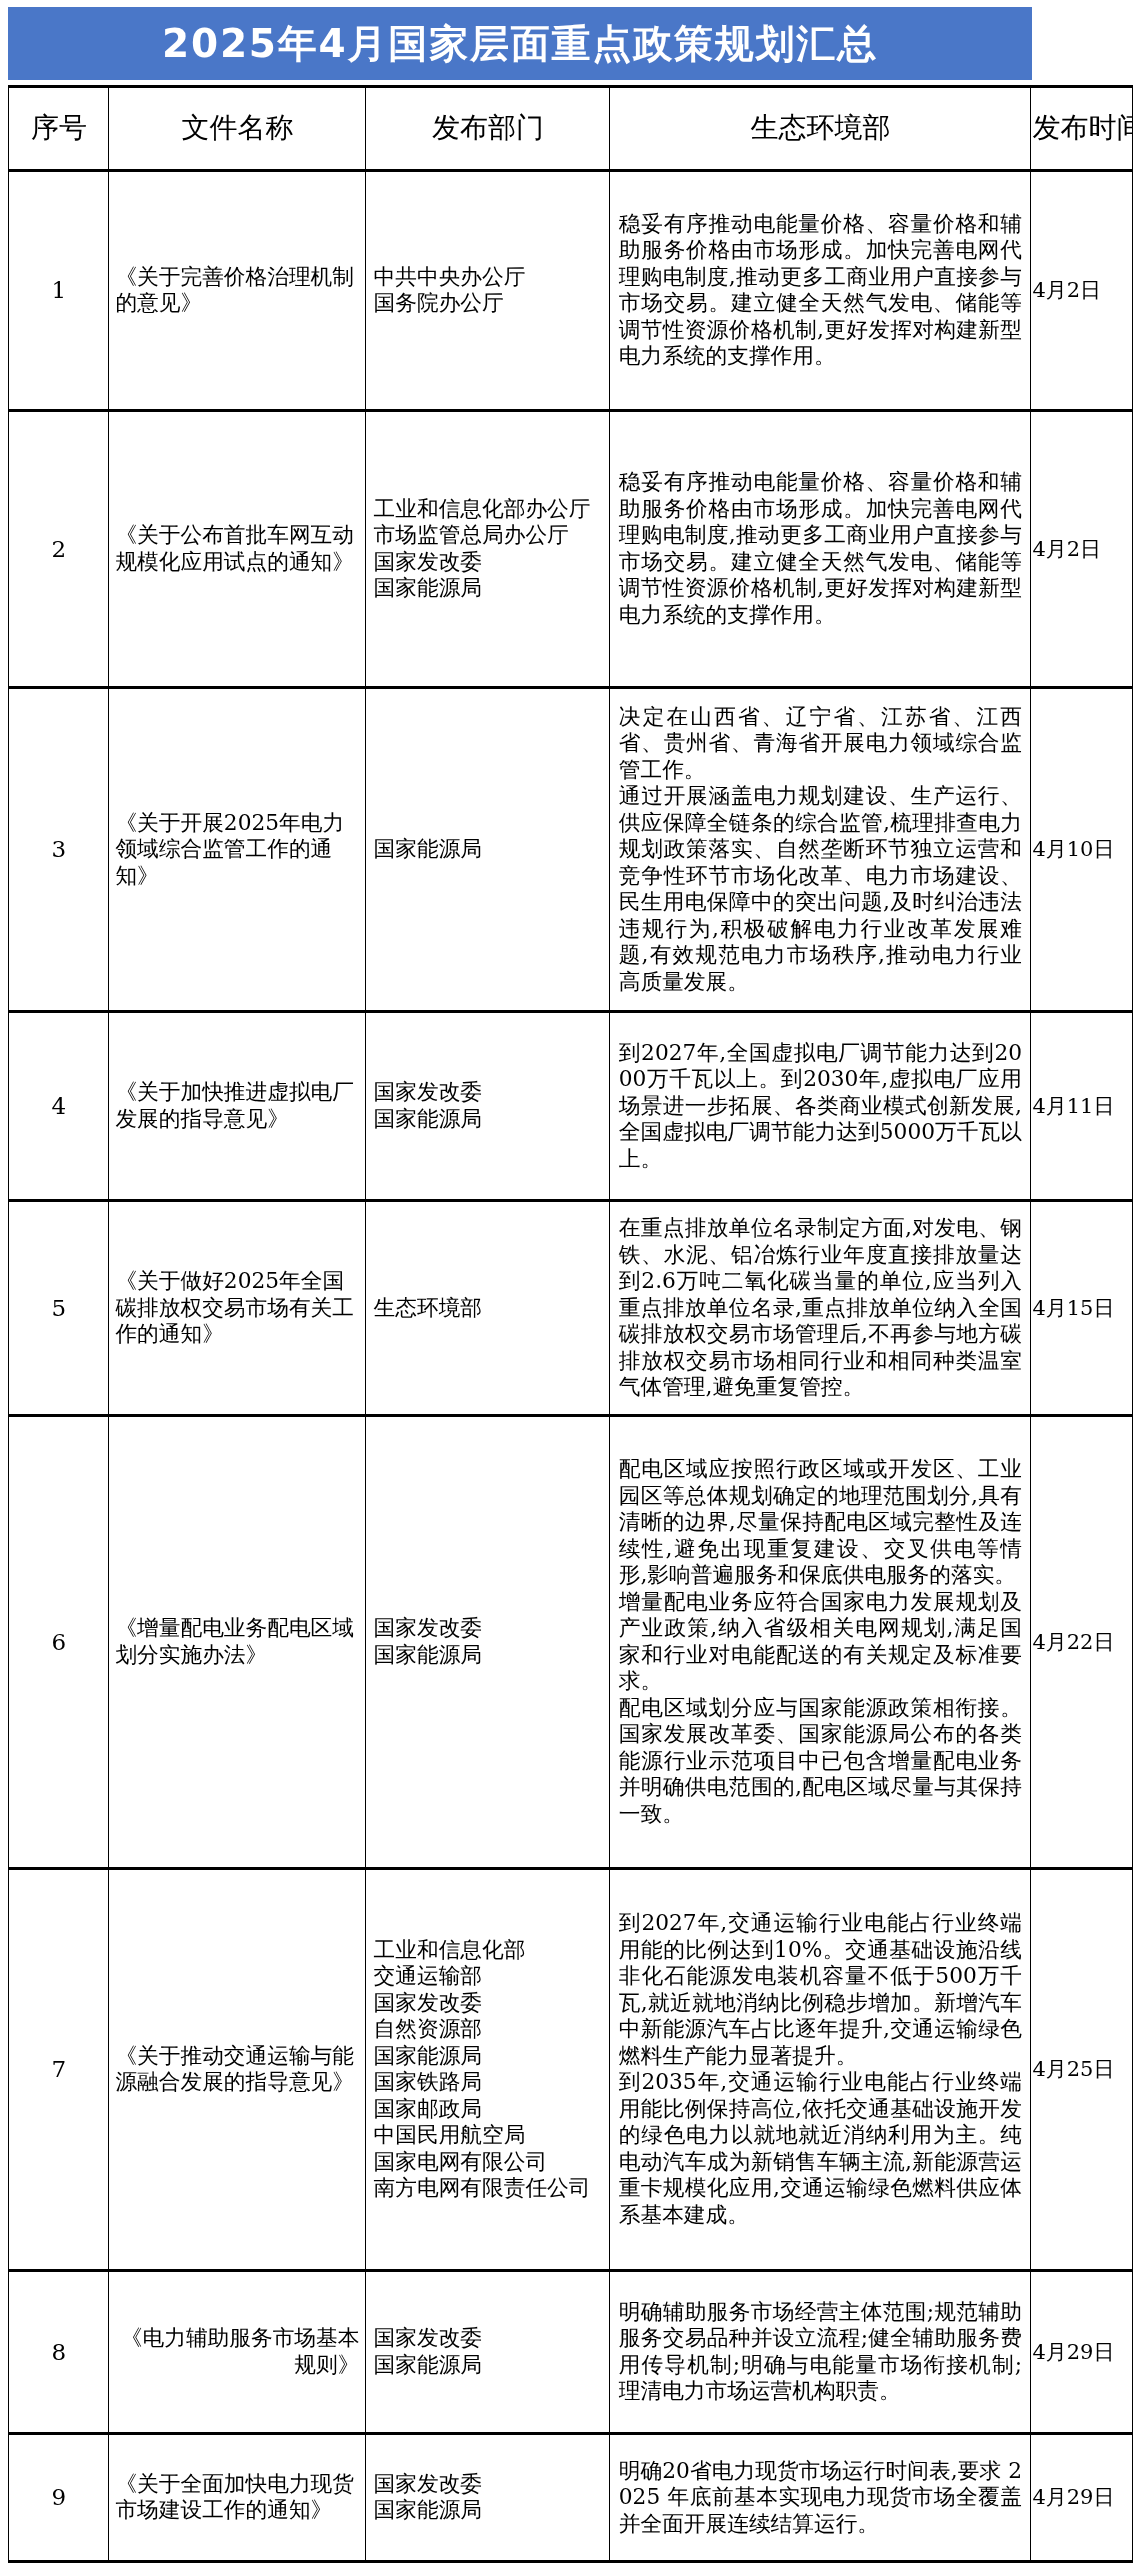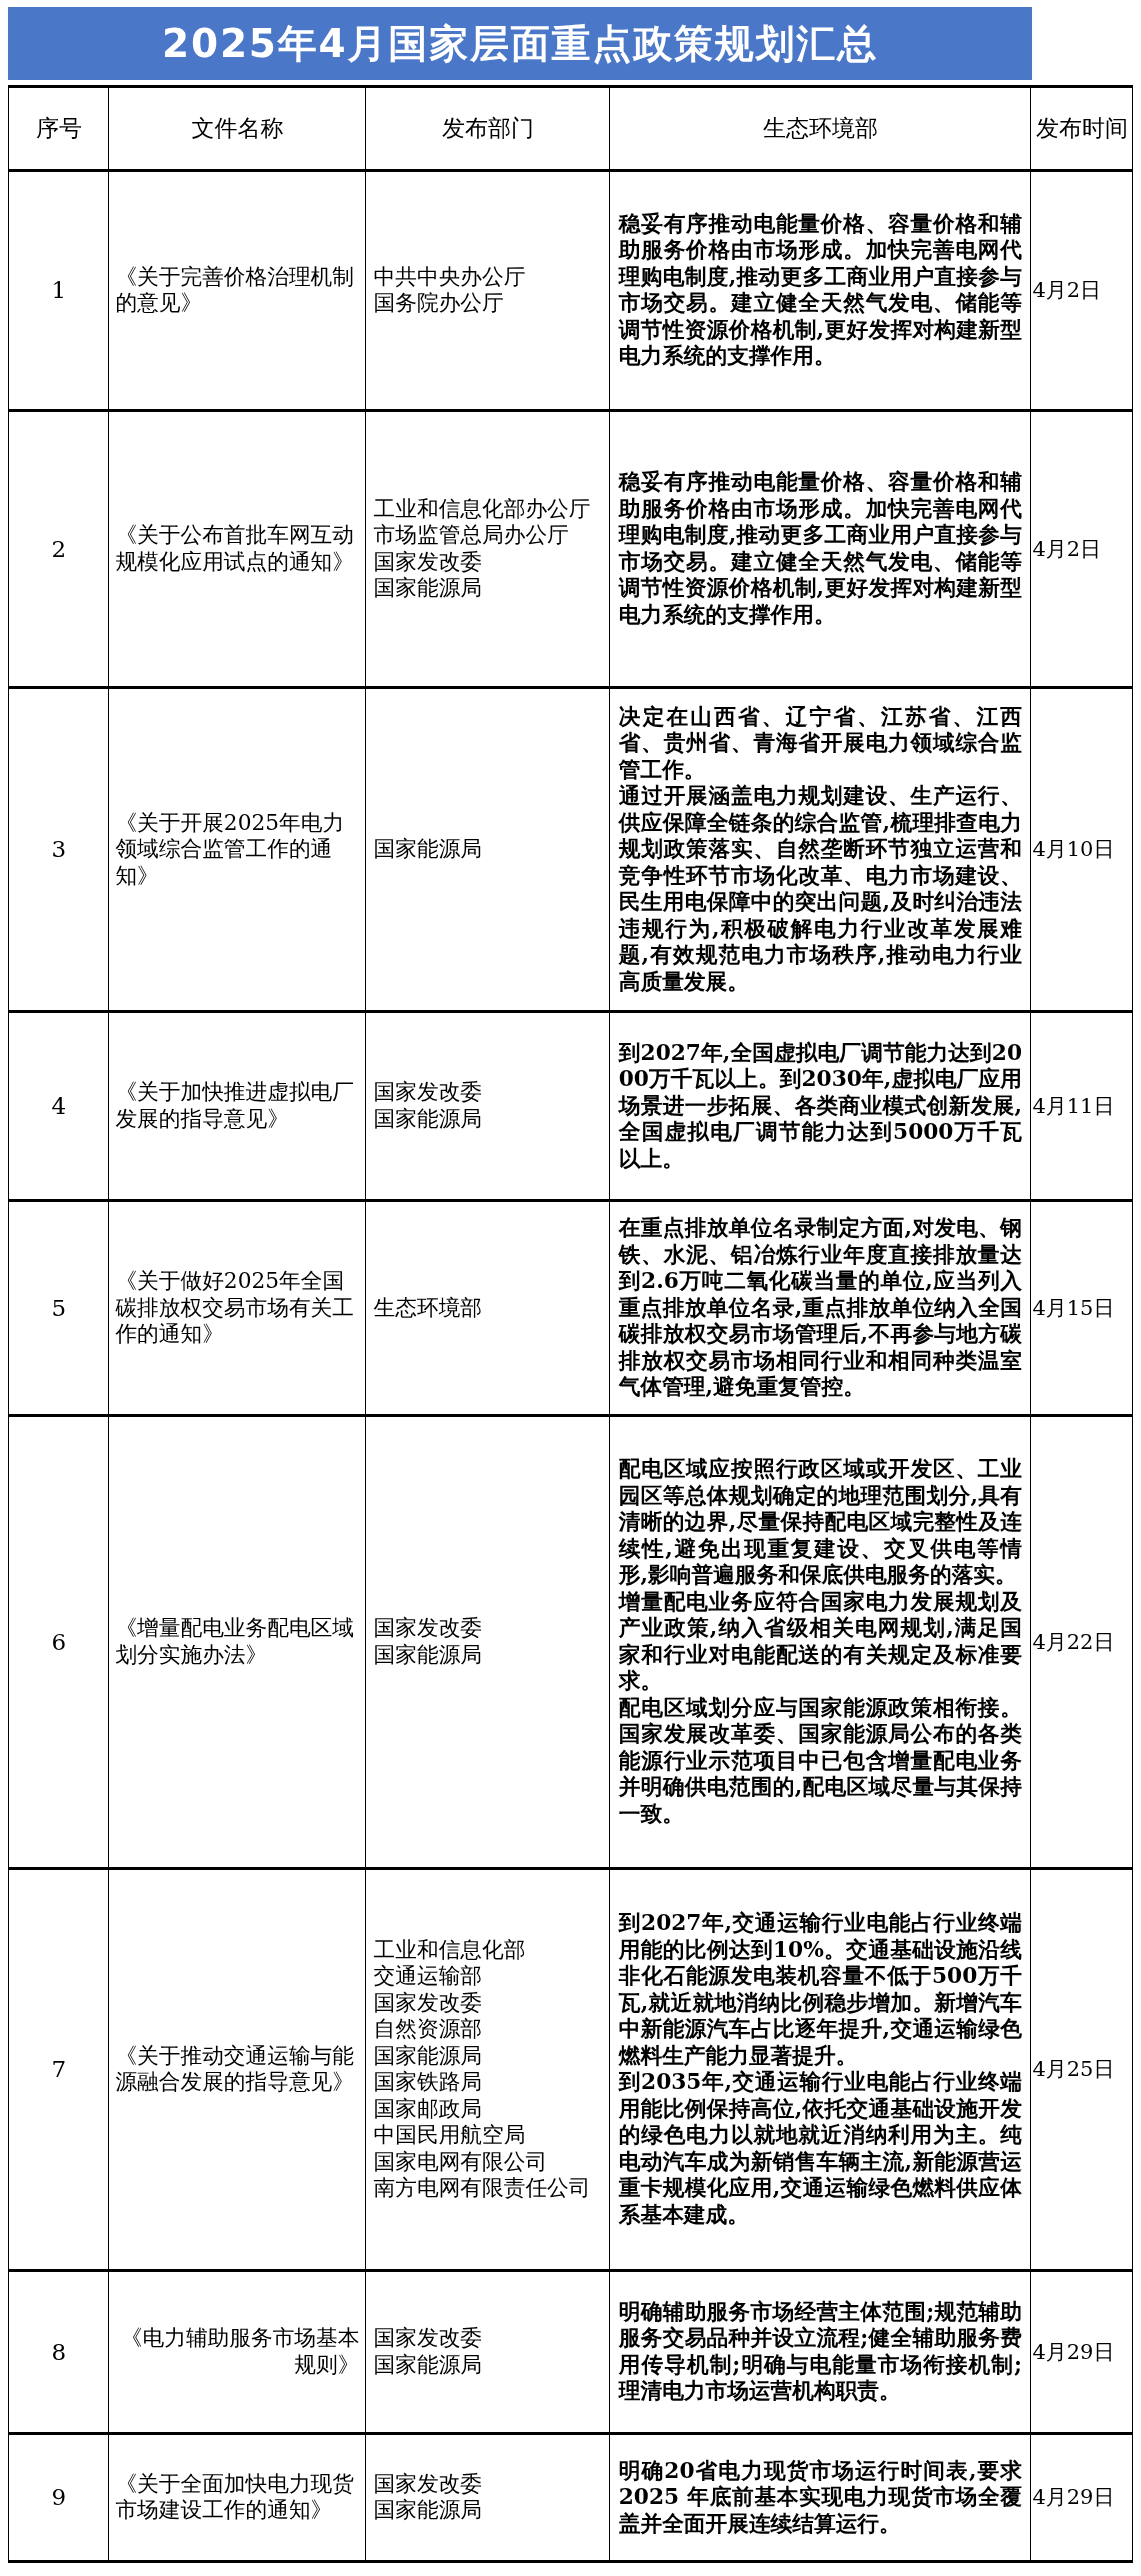--- a/index.html
+++ b/index.html
@@ -46,21 +46,21 @@
     border-left: 1.2px solid #000;
     border-right: 1.2px solid #000;
     border-top: 3px solid #000;
     border-bottom: 3px solid #000;
     vertical-align: middle;
     box-sizing: border-box;
     overflow: hidden;
   }
   .policy-table th {
     font-weight: normal;
-    font-size: 23px;
+    font-size: 28px;
     text-align: center;
   }
   tr.rh { height: 84px; }
   tr.r1 { height: 240px; }
   tr.r2 { height: 277px; }
   tr.r3 { height: 324px; }
   tr.r4 { height: 189px; }
   tr.r5 { height: 215px; }
   tr.r6 { height: 453px; }
   tr.r7 { height: 402px; }
@@ -74,21 +74,20 @@
     text-align: left;
     padding: 7px 6px;
   }
   tr.r8 .c-doc { text-align: right; margin-top: 28px; }
   .c-dept {
     text-align: left;
     padding: 2.4px 7.2px;
   }
   .c-content {
     padding: 3.6px 8.4px;
-    font-weight: bold;
   }
   .c-content .list-line {
     text-align: justify;
     word-break: break-all;
   }
   .c-dept .list-line {
     text-align: left;
   }
   .c-date {
     text-align: left;

